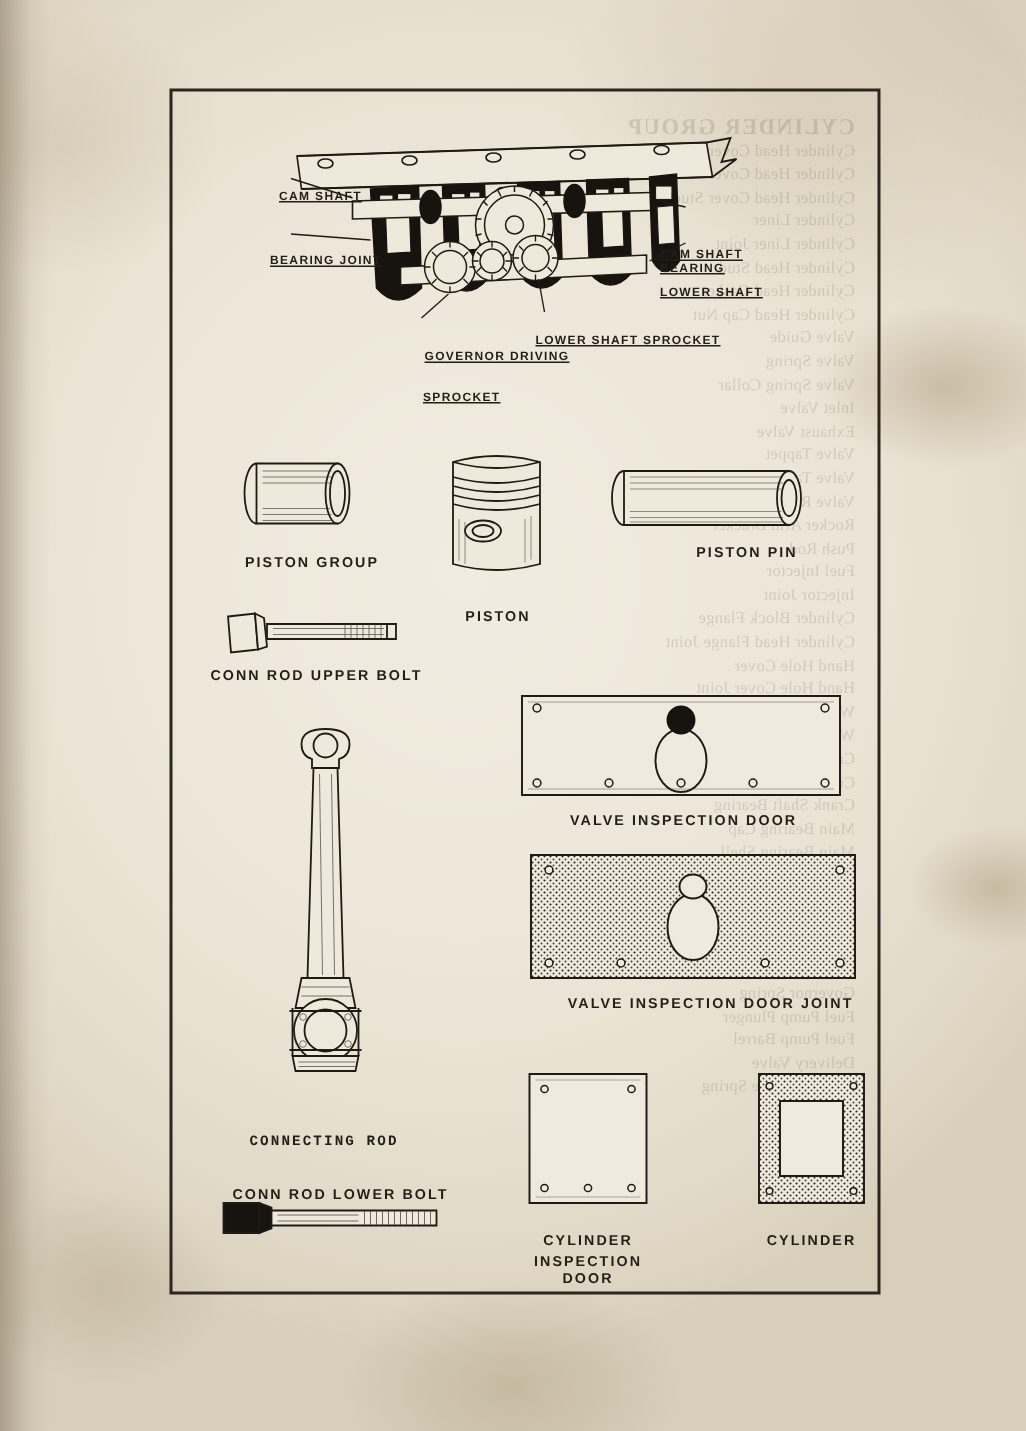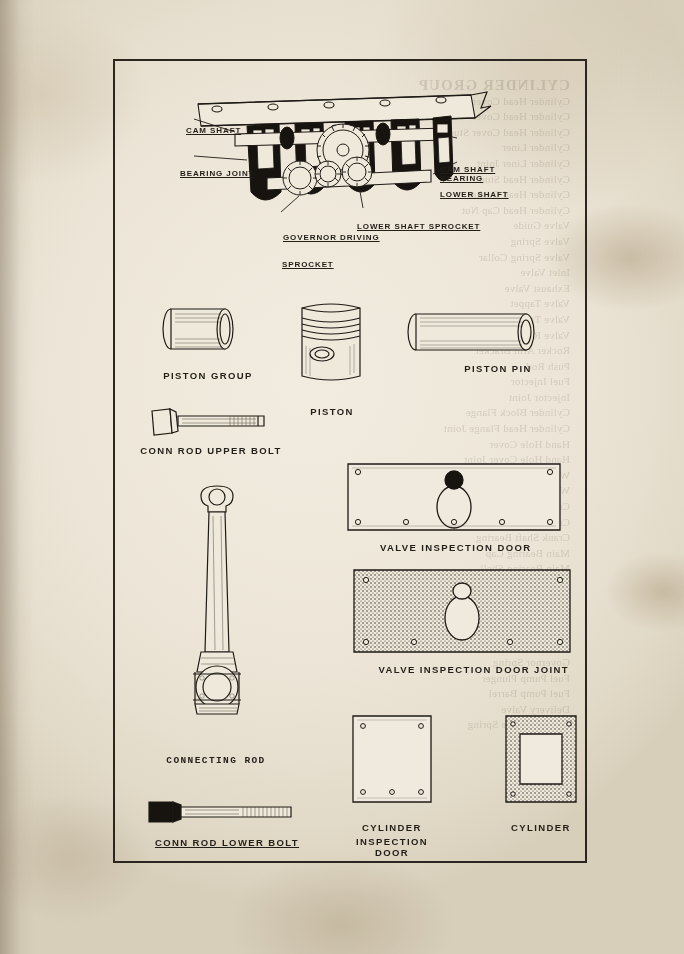--- a/index.html
+++ b/index.html
@@ -422,21 +422,21 @@
         <path d="M38 11 L148 11 L148 21 L38 21 Z" fill="#efe9dc"></path>
       </g>
       <g stroke="#3a332a" stroke-width="0.55" opacity="0.85">
         <path d="M100 11 L100 21 M104 11 L104 21 M108 11 L108 21 M112 11 L112 21
                  M116 11 L116 21 M120 11 L120 21 M124 11 L124 21 M128 11 L128 21
                  M132 11 L132 21 M136 11 L136 21 M140 11 L140 21 M144 11 L144 21"></path>
         <path d="M42 14 L96 14 M42 18 L96 18"></path>
       </g>
     </svg>
   </div>
-  <div class="cap" style="left:152px; top:837px; width:150px;text-decoration:underline;">CONN ROD LOWER BOLT</div>
+  <div class="cap" style="left:152px; top:791px; width:150px;">CONN ROD LOWER BOLT</div>
 
   <div class="fig" style="left:349px; top:712px;">
     <svg width="86" height="96" viewBox="0 0 86 96">
       <g stroke="#1e1a15" stroke-width="1.3" fill="#f0eade">
         <path d="M4 4 L82 4 L82 90 L4 90 Z"></path>
       </g>
       <g stroke="#1e1a15" stroke-width="1" fill="#f0eade">
         <circle cx="14" cy="14" r="2.4"></circle>
         <circle cx="72" cy="14" r="2.4"></circle>
         <circle cx="14" cy="80" r="2.4"></circle>

